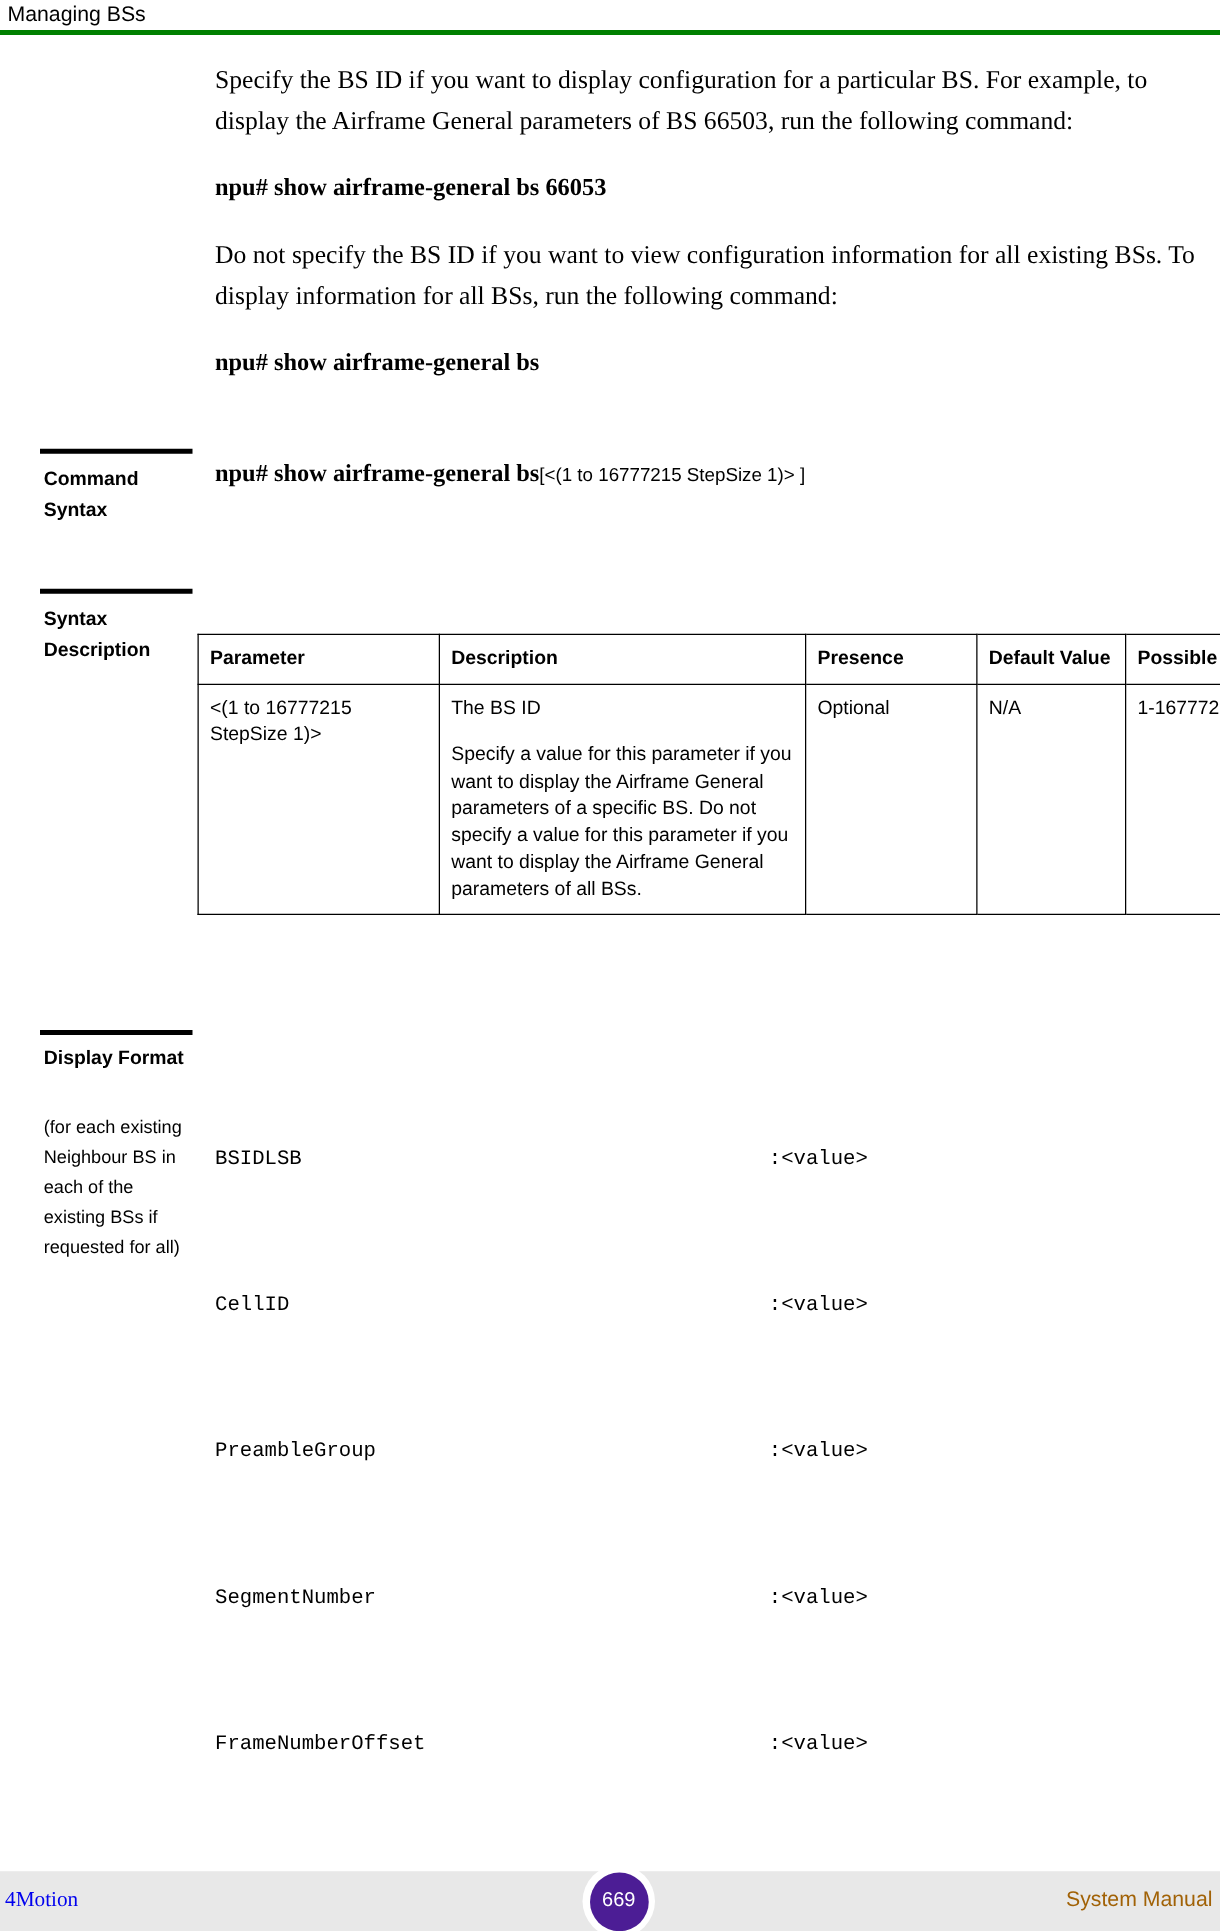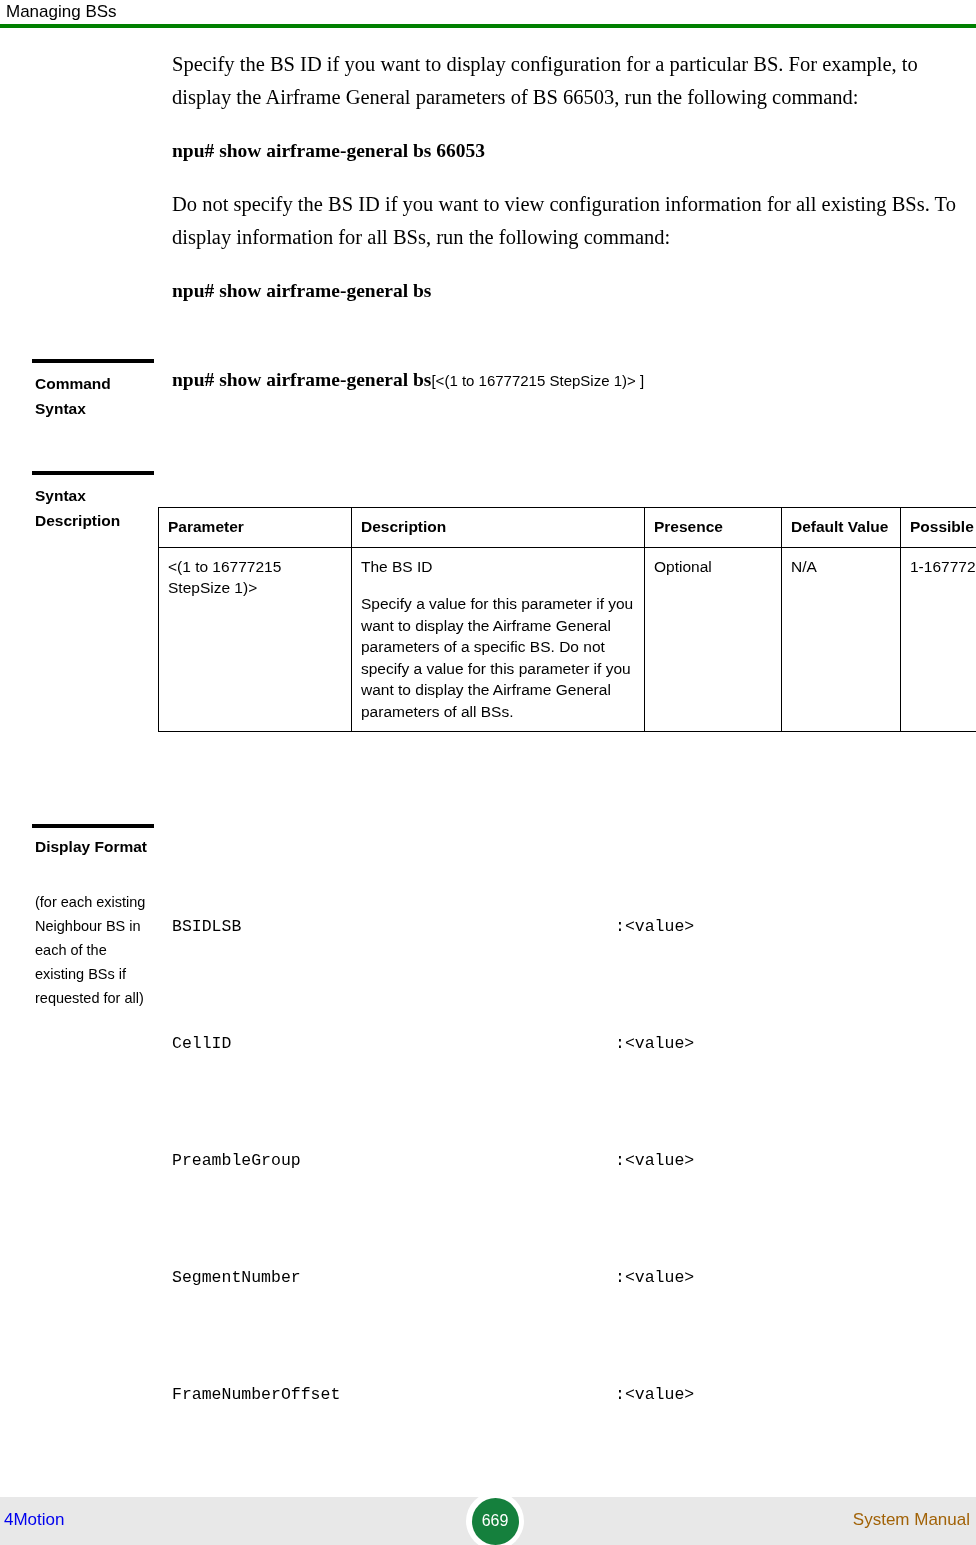--- a/index.html
+++ b/index.html
@@ -201,21 +201,21 @@
   }
   .footer-inner {
     position: relative;
     width: 976px;
     height: 48px;
   }
   .footer-left {
     position: absolute;
     left: 4px;
     top: 13px;
-    font-family: Liberation Sans, sans-serif;
+    font-family: Liberation Serif, serif;
     font-size: 17px;
     color: #0000ee;
   }
   .footer-right {
     position: absolute;
     right: 6px;
     top: 13px;
     font-family: "Liberation Sans", sans-serif;
     font-size: 17px;
     color: #a16207;
@@ -229,21 +229,21 @@
     border-radius: 50%;
     background: #ffffff;
     display: flex;
     align-items: center;
     justify-content: center;
   }
   .page-badge-inner {
     width: 47px;
     height: 47px;
     border-radius: 50%;
-    background: #15803d;
+    background: #4c1d95;
     color: #ffffff;
     display: flex;
     align-items: center;
     justify-content: center;
     font-family: "Liberation Sans", sans-serif;
     font-size: 16px;
     line-height: 16px;
   }
 </style>
 </head>

